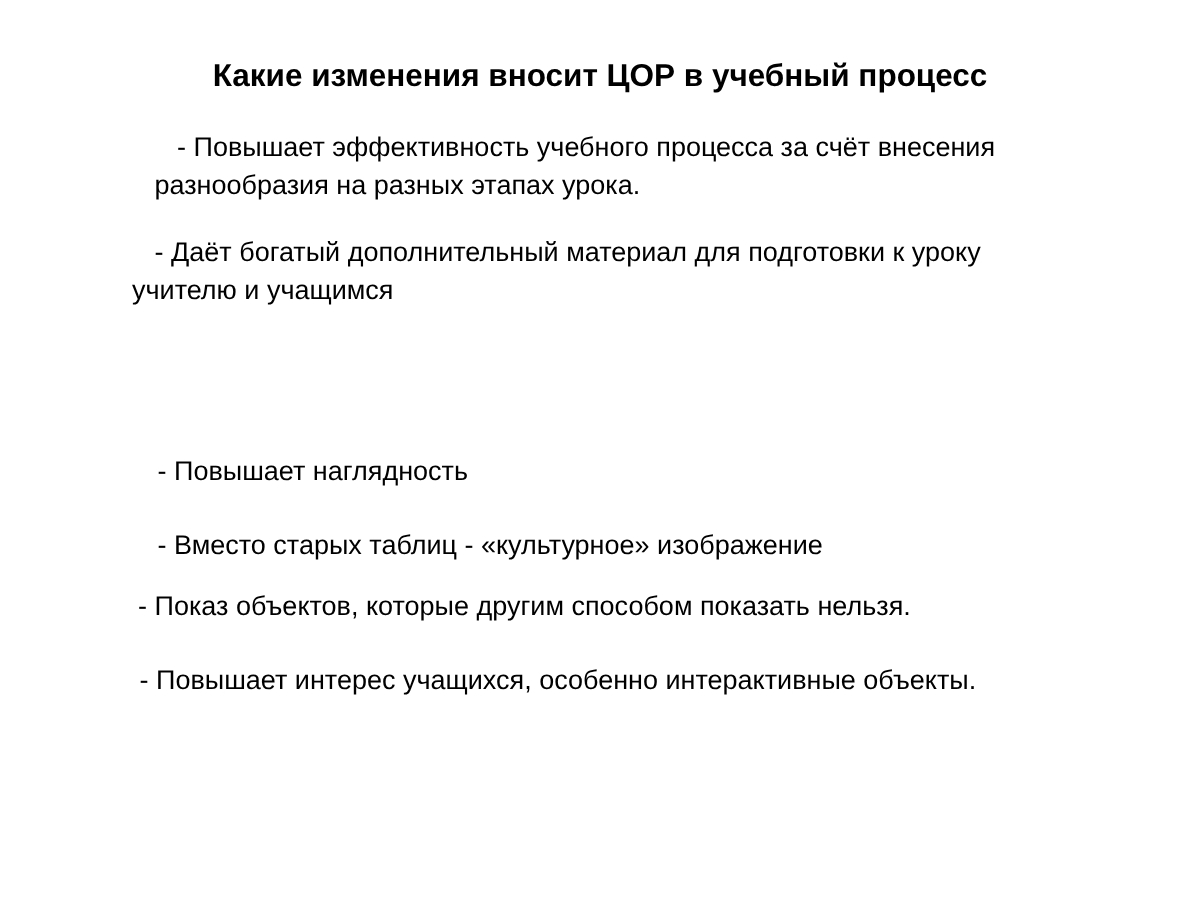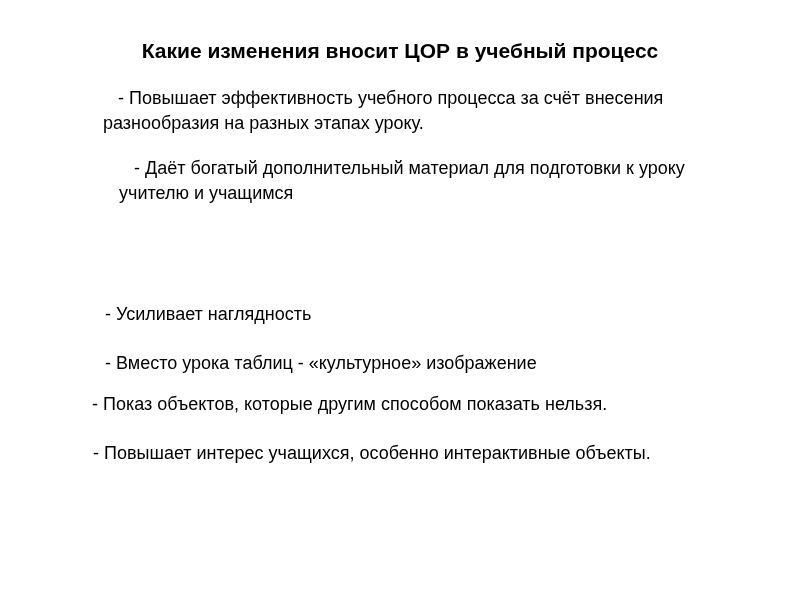--- a/index.html
+++ b/index.html
@@ -34,21 +34,21 @@
   }
   .para {
     position: absolute;
     margin: 0;
     font-size: 18px;
     line-height: 25px;
     color: #000000;
     white-space: pre-line;
   }
   .b1 { left: 103px; top: 86px;  text-indent: 15px; }
-  .b2 { left: 119px; top: 156px; text-indent: 15px; }
+  .b2 { left: 88px; top: 156px; text-indent: 15px; }
   .b3 { left: 103px; top: 226px; text-indent: 15px; }
   .b4 { left: 105px; top: 302px; }
   .b5 { left: 105px; top: 351px; }
   .b6 { left: 92px;  top: 392px; }
   .b7 { left: 93px;  top: 441px; }
   .page-number {
     position: absolute;
     left: 722px;
     top: 547px;
     font-size: 24px;
@@ -57,29 +57,29 @@
   }
 </style>
 </head>
 <body>
 
 <div class="slide">
 
   <h1 class="title">Какие изменения вносит ЦОР в учебный процесс</h1>
 
   <p class="para b1">- Повышает эффективность учебного процесса за счёт внесения
-разнообразия на разных этапах уроку.</p>
+разнообразия на разных этапах урока.</p>
 
   <p class="para b2">- Даёт богатый дополнительный материал для подготовки к уроку
 учителю и учащимся</p>
 
 
-  <p class="para b4">- Усиливает наглядность</p>
+  <p class="para b4">- Повышает наглядность</p>
 
-  <p class="para b5">- Вместо урока таблиц - «культурное» изображение</p>
+  <p class="para b5">- Вместо старых таблиц - «культурное» изображение</p>
 
   <p class="para b6">- Показ объектов, которые другим способом показать нельзя.</p>
 
   <p class="para b7">- Повышает интерес учащихся, особенно интерактивные объекты.</p>
 
   <div class="page-number">15</div>
 
 </div>
 
 </body></html>

